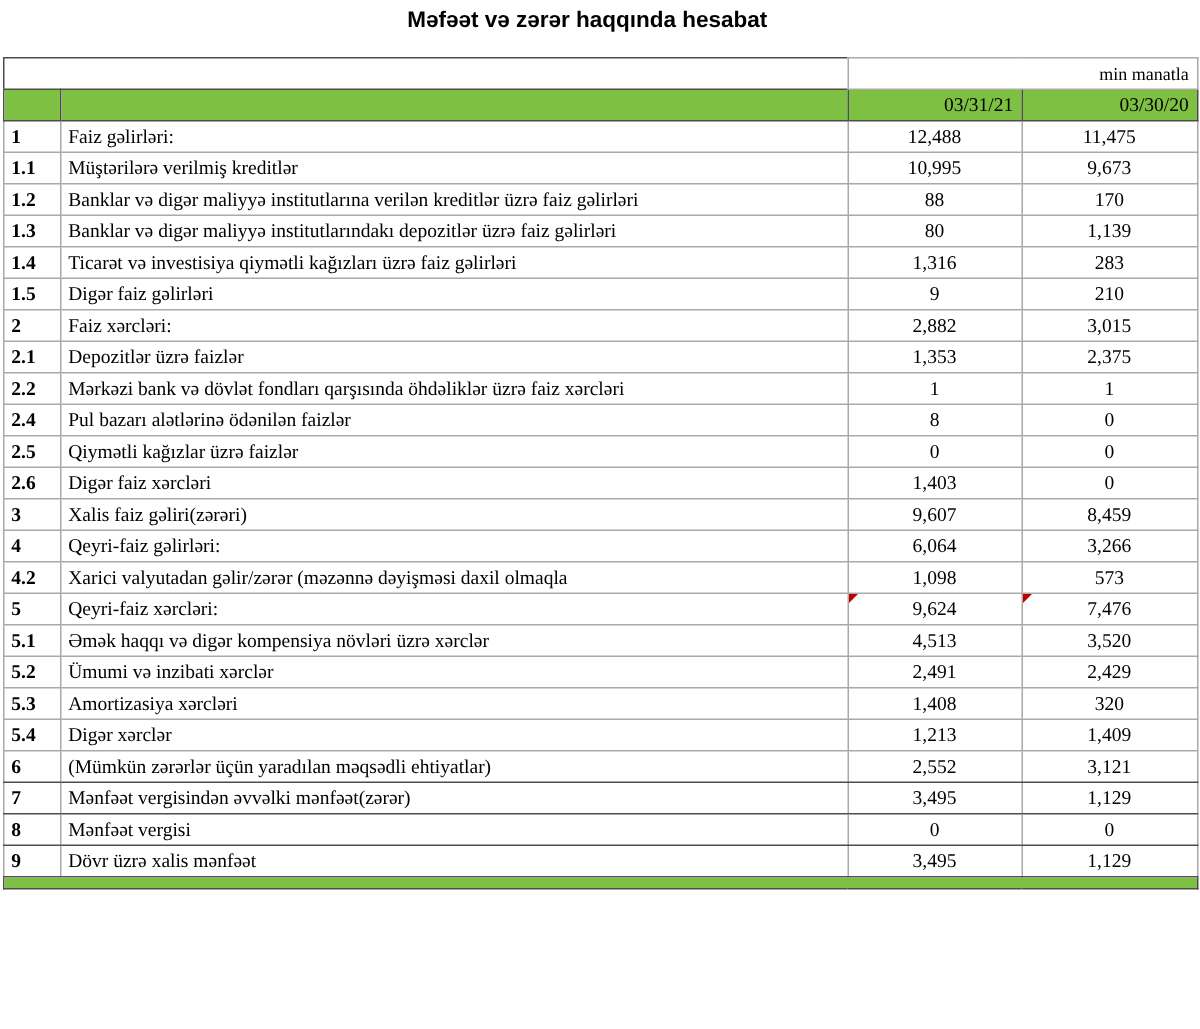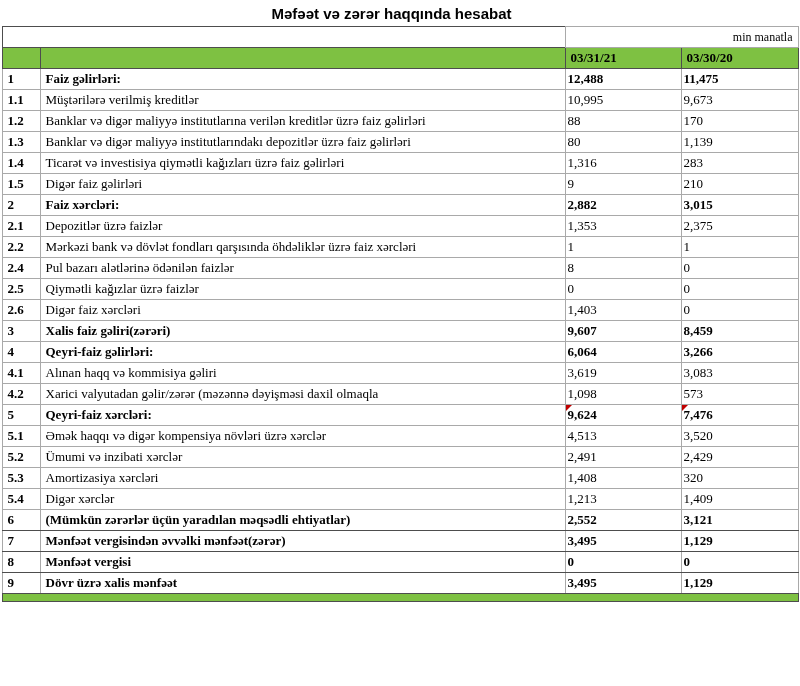--- a/index.html
+++ b/index.html
@@ -19,21 +19,21 @@
     font-family:"Liberation Sans", sans-serif;
     font-weight:bold;
     font-size:15px;
     text-align:center;
     padding:5px 17px 4px 0;
   }
   table.report{
     border-collapse:collapse;
     table-layout:fixed;
     width:796px;
-    margin:0 auto;
+    margin:12px auto;
     border:1.5px solid var(--border-strong);
   }
   td{
     border:1px solid var(--border);
     font-size:13px;
     line-height:20px;
     height:20px;
     padding:0 5px;
     overflow:hidden;
     white-space:nowrap;
@@ -44,29 +44,29 @@
   td.unit-note{
     text-align:right;
     font-size:12px;
     height:15px;
     line-height:15px;
     border-color:var(--border);
   }
   
   tr.header-row td{
     background:var(--green);
-    font-weight:bold;
-    text-align:left;
+    font-weight:normal;
+    text-align:right;
     border-color:var(--border-strong);
   }
   
   td.num{font-weight:bold;padding-left:5px;}
   td.label{padding-left:5px;}
-  td.val{text-align:left;padding:0 2px;}
-  tr.bold td.label, tr.bold td.val{font-weight:bold;}
+  td.val{text-align:center;padding:0 2px;}
+  tr.bold td.label, tr.bold td.val{font-weight:normal;}
   tr.strong td{border-top:1.5px solid var(--border-strong);border-bottom:1.5px solid var(--border-strong);}
   td.note{position:relative;}
   td.note::before{
     content:"";
     position:absolute;left:0;top:0;width:0;height:0;
     border-top:6px solid var(--note);
     border-right:6px solid transparent;
   }
   tr.bottom-strip-row td{
     background:var(--green);
@@ -176,26 +176,20 @@
         <td class="val">9,607</td>
         <td class="val">8,459</td>
       </tr>
       <tr class="bold">
         <td class="num">4</td>
         <td class="label">Qeyri-faiz gəlirləri:</td>
         <td class="val">6,064</td>
         <td class="val">3,266</td>
       </tr>
       <tr>
-        <td class="num">4.1</td>
-        <td class="label">Alınan haqq və kommisiya gəliri</td>
-        <td class="val">3,619</td>
-        <td class="val">3,083</td>
-      </tr>
-      <tr>
         <td class="num">4.2</td>
         <td class="label">Xarici valyutadan gəlir/zərər (məzənnə dəyişməsi daxil olmaqla</td>
         <td class="val">1,098</td>
         <td class="val">573</td>
       </tr>
       <tr class="bold">
         <td class="num">5</td>
         <td class="label">Qeyri-faiz xərcləri:</td>
         <td class="val note">9,624</td>
         <td class="val note">7,476</td>

